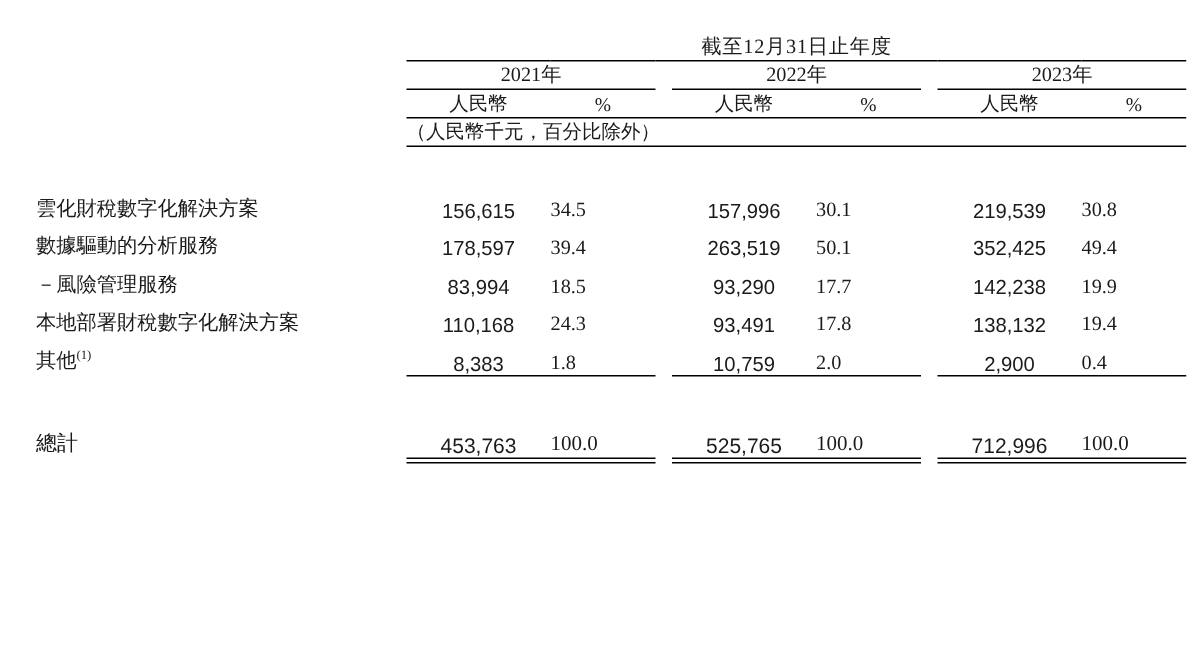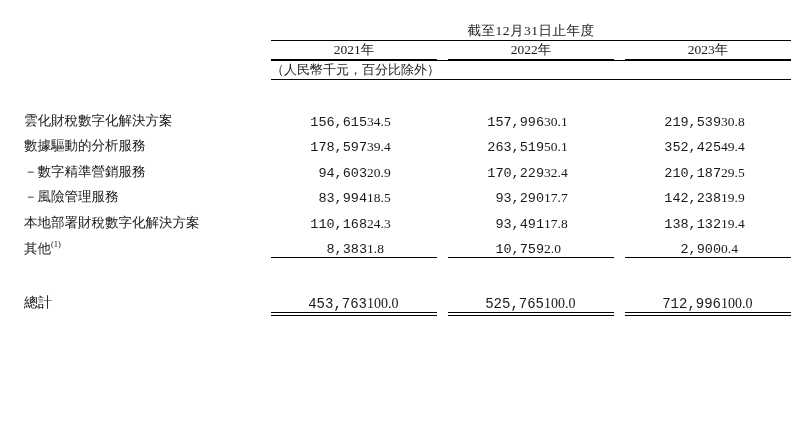--- a/index.html
+++ b/index.html
@@ -73,22 +73,22 @@
   .spacer-row td { height: 24px; }
   .data-row td {
     height: 25.5px;
     font-size: 13.5px;
   }
   .lbl {
     text-align: left;
     white-space: nowrap;
   }
   .num {
-    text-align: right;
-    font-family: Liberation Mono, monospace;
+    text-align: center;
+    font-family: Liberation Sans, sans-serif;
   }
   .pct {
     text-align: left;
   }
   .bold { font-weight: bold; }
   sup {
     font-size: 8.5px;
     vertical-align: super;
   }
   .total-row td {
@@ -155,20 +155,31 @@
       <td class="gap-cell"></td>
       <td colspan="2">
             <div class="rule-seg"></div>
           </td>
       <td class="gap-cell"></td>
       <td colspan="2">
             <div class="rule-seg"></div>
           </td>
     </tr>
 
+    <tr>
+      <td></td>
+      <td class="subhdr">人民幣</td>
+      <td class="subhdr">%</td>
+      <td class="gap-cell"></td>
+      <td class="subhdr">人民幣</td>
+      <td class="subhdr">%</td>
+      <td class="gap-cell"></td>
+      <td class="subhdr">人民幣</td>
+      <td class="subhdr">%</td>
+    </tr>
 
     <tr class="rule-row">
       <td></td>
       <td colspan="8">
             <div class="rule-seg"></div>
           </td>
     </tr>
 
     <tr class="unit-row">
       <td></td>
@@ -203,31 +214,20 @@
       <td class="num">178,597</td>
       <td class="pct">39.4</td>
       <td class="gap-cell"></td>
       <td class="num">263,519</td>
       <td class="pct">50.1</td>
       <td class="gap-cell"></td>
       <td class="num">352,425</td>
       <td class="pct">49.4</td>
     </tr>
 
-    <tr class="data-row">
-      <td class="lbl">－數字精準營銷服務</td>
-      <td class="num">94,603</td>
-      <td class="pct">20.9</td>
-      <td class="gap-cell"></td>
-      <td class="num">170,229</td>
-      <td class="pct">32.4</td>
-      <td class="gap-cell"></td>
-      <td class="num">210,187</td>
-      <td class="pct">29.5</td>
-    </tr>
 
     <tr class="data-row">
       <td class="lbl">－風險管理服務</td>
       <td class="num">83,994</td>
       <td class="pct">18.5</td>
       <td class="gap-cell"></td>
       <td class="num">93,290</td>
       <td class="pct">17.7</td>
       <td class="gap-cell"></td>
       <td class="num">142,238</td>

